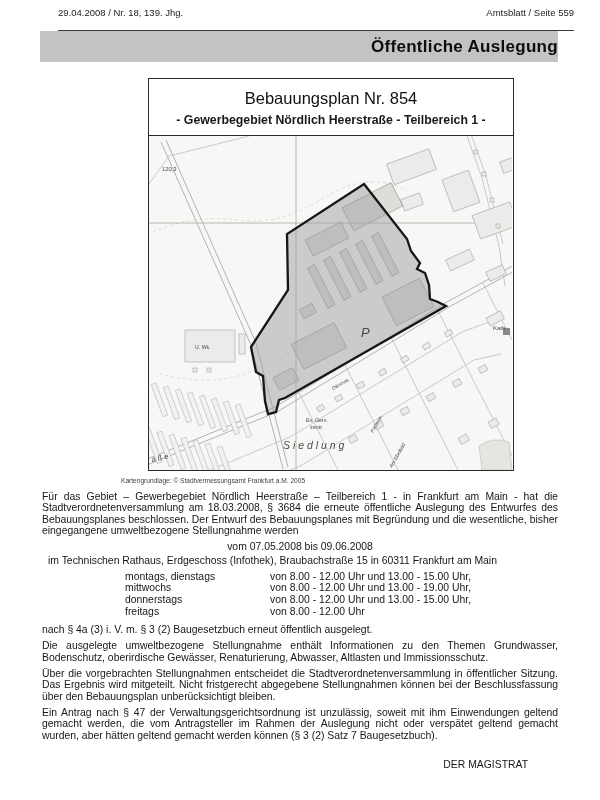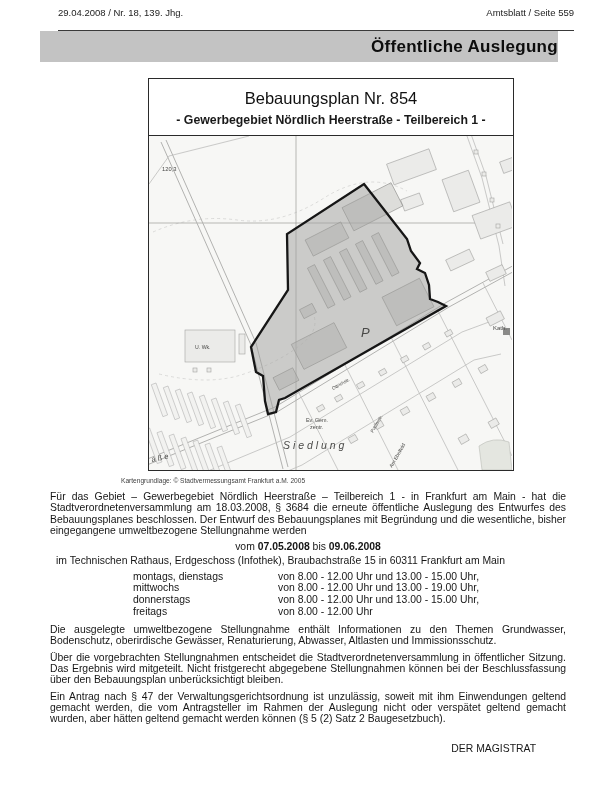--- a/index.html
+++ b/index.html
@@ -18,25 +18,25 @@
   .banner span{font-size:17px;font-weight:bold;letter-spacing:.3px;color:#0d0d0d;}
   
   .plan-box{position:absolute;top:78px;left:120px;width:366px;border:1.2px solid #2a2a2a;
             box-sizing:border-box;background:#fff;margin-left:28px;}
   .plan-title{border-bottom:1.2px solid #2a2a2a;text-align:center;padding:10px 4px 8px 4px;}
   .plan-title .t1{font-size:16.5px;color:#111;display:block;}
   .plan-title .t2{font-size:12.3px;color:#191919;display:block;margin-top:5px;font-weight:bold;}
   .map-wrap{display:block;width:363px;height:334px;overflow:hidden;}
   .map-caption{position:absolute;top:477px;left:121px;font-size:6.6px;color:#3f3f3f;}
   
-  .bodytxt{position:absolute;top:491px;left:50px;width:516px;font-size:10.4px;
+  .bodytxt{position:absolute;top:491px;left:42px;width:516px;font-size:10.4px;
            line-height:11.3px;color:#161616;}
   .bodytxt p{margin:0 0 5px 0;text-align:justify;}
   .dateline{text-align:center;margin:1px 0 3px 0;}
-  .dateline b{font-weight:bold;}
+  .dateline b{font-weight:normal;}
   .address{margin:0 0 4px 0;padding-left:6px;}
   .hours{margin:2px 0 7px 83px;line-height:11.6px;}
   .hours .row{display:flex;}
   .hours .days{width:145px;flex:0 0 145px;}
   .sig{margin-top:18px;text-align:right;padding-right:30px;line-height:11.5px;}
   
   .road{fill:none;stroke:#b2b2b0;stroke-width:1;}
   .road2{fill:none;stroke:#bdbdbb;stroke-width:.8;}
   .bldg{fill:#ebebe9;stroke:#a3a3a1;stroke-width:.6;}
   .bldg-in{fill:#bdbdbb;fill-opacity:.45;stroke:#8e8e8c;stroke-width:.6;}
@@ -207,20 +207,21 @@
     <div class="row">
       <span class="days">donnerstags</span>
       <span>von 8.00 - 12.00 Uhr und 13.00 - 15.00 Uhr,</span>
     </div>
     <div class="row">
       <span class="days">freitags</span>
       <span>von 8.00 - 12.00 Uhr</span>
     </div>
   </div>
 
+  <p>nach § 4a (3) i. V. m. § 3 (2) Baugesetzbuch erneut öffentlich ausgelegt.</p>
   <p>Die ausgelegte umweltbezogene Stellungnahme enthält Informationen zu den Themen Grundwasser, Bodenschutz, oberirdische Gewässer, Renaturierung, Abwasser, Altlasten und Immissionsschutz.</p>
   <p>Über die vorgebrachten Stellungnahmen entscheidet die Stadtverordnetenversammlung in öffentlicher Sitzung. Das Ergebnis wird mitgeteilt. Nicht fristgerecht abgegebene Stellungnahmen können bei der Beschlussfassung über den Bebauungsplan unberücksichtigt bleiben.</p>
-  <p>Ein Antrag nach § 47 der Verwaltungsgerichtsordnung ist unzulässig, soweit mit ihm Einwendungen geltend gemacht werden, die vom Antragsteller im Rahmen der Auslegung nicht oder verspätet geltend gemacht wurden, aber hätten geltend gemacht werden können (§ 5 (2) Satz 2 Baugesetzbuch).</p>
+  <p>Ein Antrag nach § 47 der Verwaltungsgerichtsordnung ist unzulässig, soweit mit ihm Einwendungen geltend gemacht werden, die vom Antragsteller im Rahmen der Auslegung nicht oder verspätet geltend gemacht wurden, aber hätten geltend gemacht werden können (§ 3 (2) Satz 7 Baugesetzbuch).</p>
 
   <div class="sig">
     <div>DER MAGISTRAT</div>
   </div>
 </div>
 
 </body></html>

